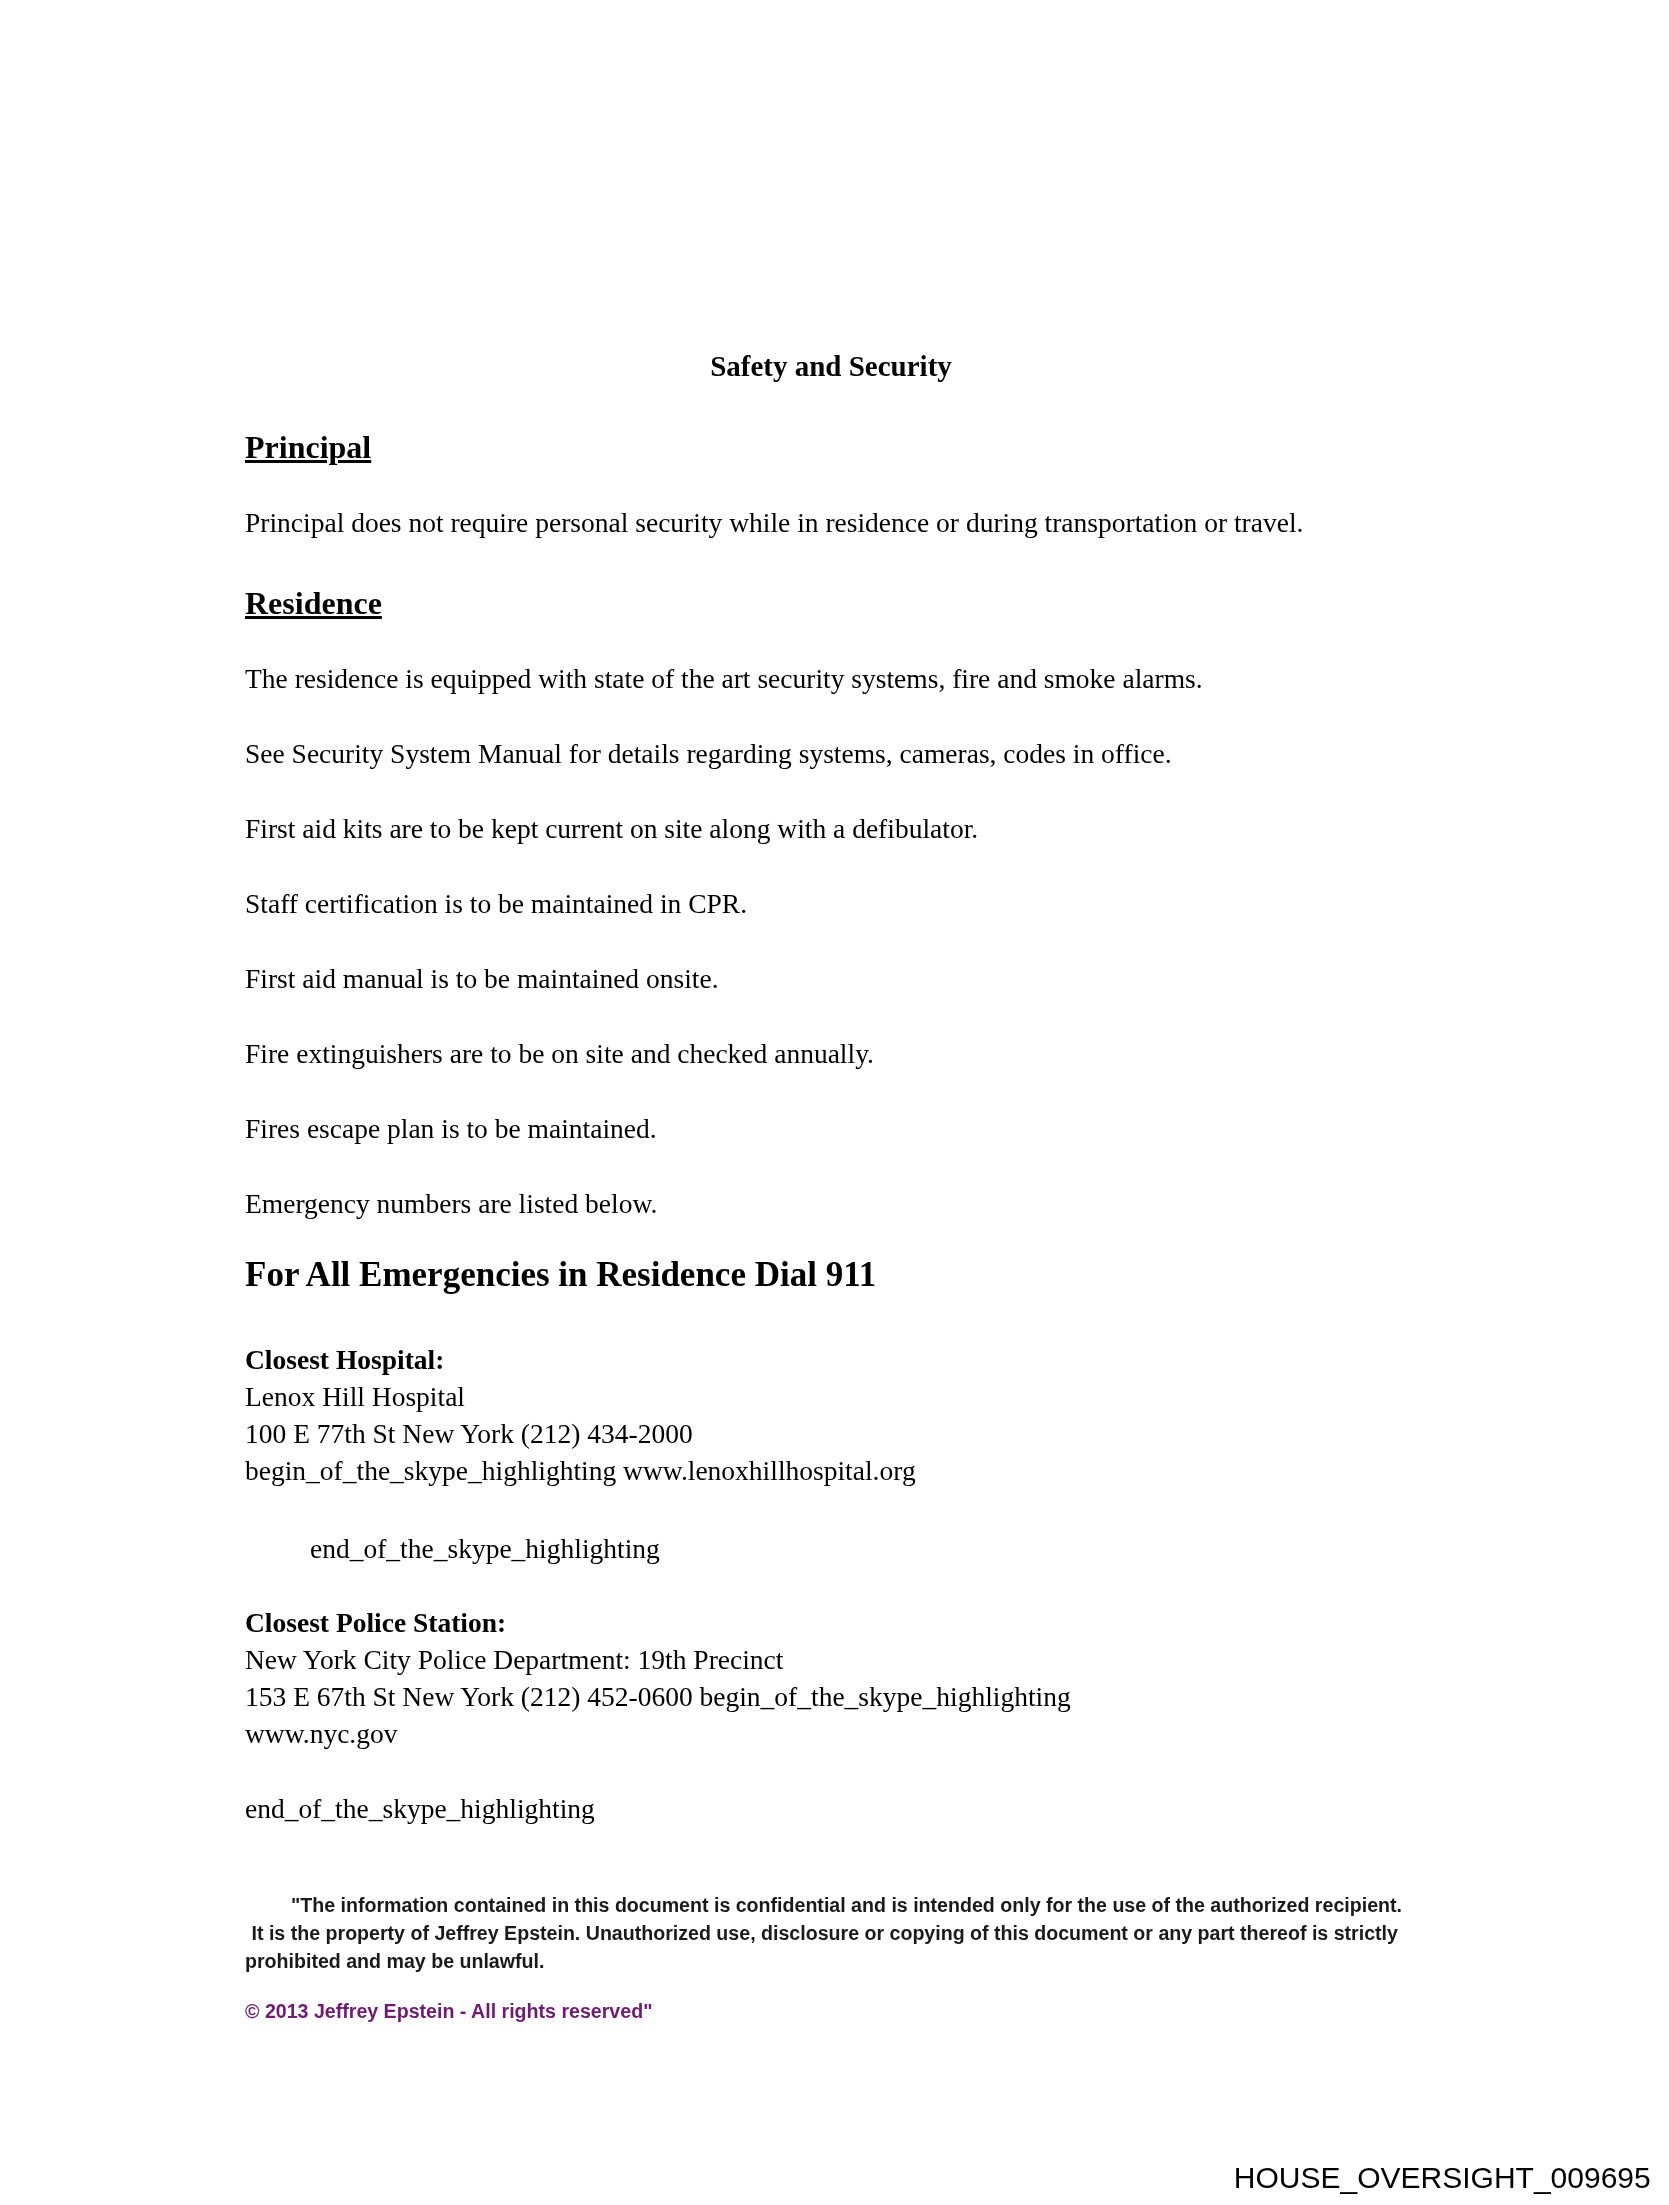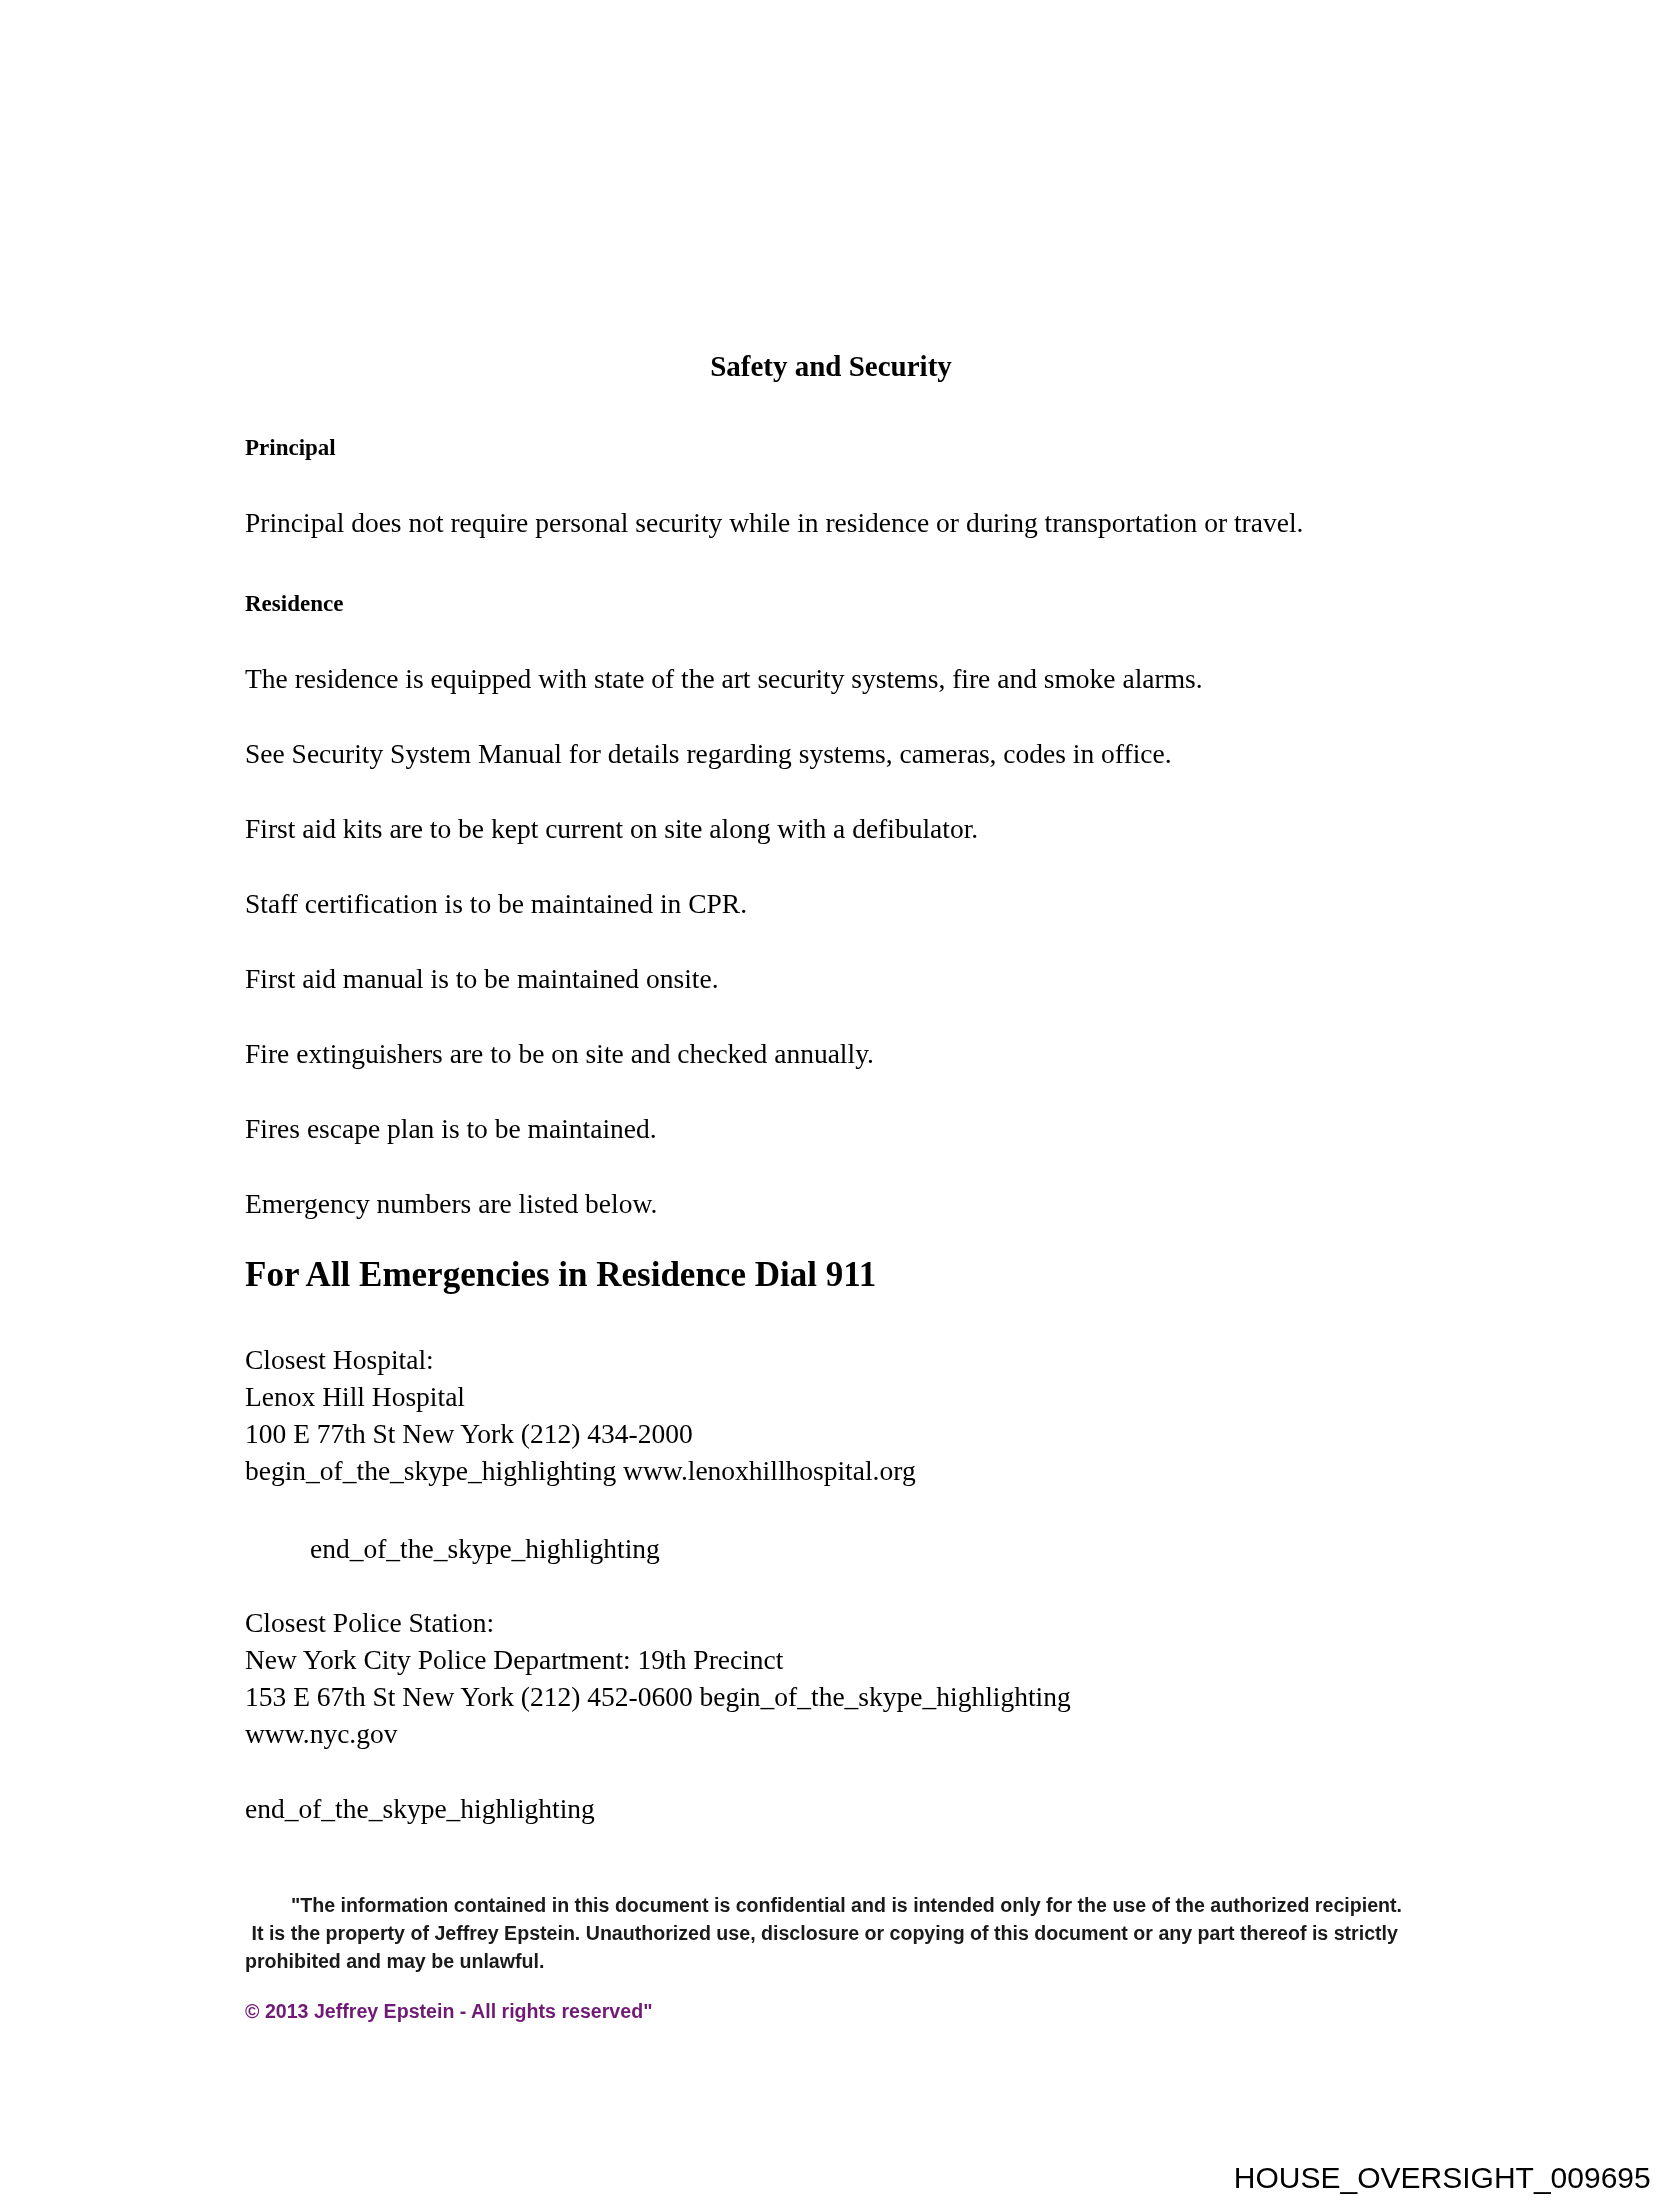--- a/index.html
+++ b/index.html
@@ -24,23 +24,24 @@
   }
   .doc-title {
     margin: 348px 0 0 0;
     font-size: 29px;
     font-weight: bold;
     line-height: 37px;
     text-align: center;
   }
   .section-heading {
     margin: 44px 0 0 0;
-    font-size: 23px;
+    font-size: 32px;
     font-weight: bold;
     line-height: 37px;
+    text-decoration: underline;
   }
   .body-par {
     margin: 38px 0 0 0;
     font-size: 27.5px;
     line-height: 37px;
   }
   .emergency-heading {
     margin: 31px 0 0 0;
     font-size: 35px;
     font-weight: bold;
@@ -48,21 +49,21 @@
   }
   .contact-block {
     margin: 45px 0 0 0;
     font-size: 27.5px;
     line-height: 37px;
   }
   .contact-block.police {
     margin-top: 37px;
   }
   .contact-heading {
-    font-weight: normal;
+    font-weight: bold;
     margin-top: 20px;
   }
   .end-line {
     margin: 41px 0 0 0;
     font-size: 27.5px;
     line-height: 37px;
   }
   .end-line.indented {
     padding-left: 65px;
   }

